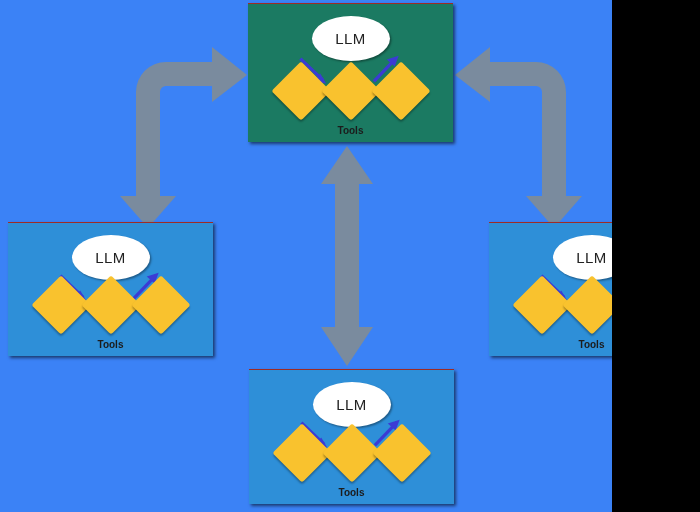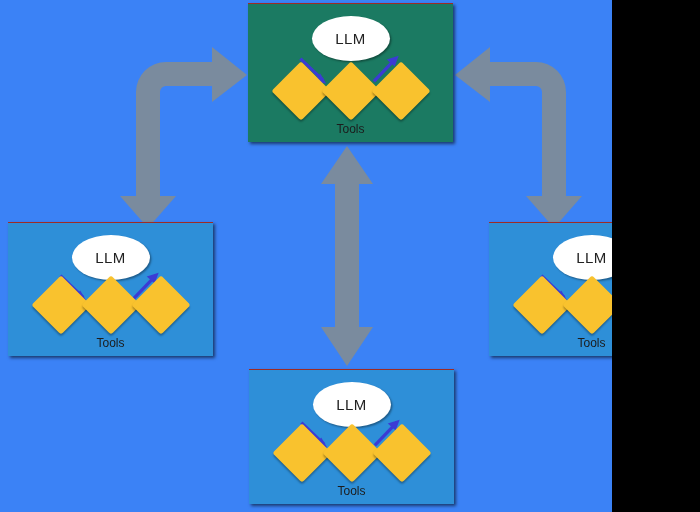--- a/index.html
+++ b/index.html
@@ -70,22 +70,23 @@
     border-radius: 3px;
     box-shadow: 1.5px 1.5px 2px rgba(0,0,0,0.3);
   }
 
   .tools-caption {
     position: absolute;
     left: 0;
     right: 0;
     bottom: 6px;
     text-align: center;
-    font-size: 12px;
+    font-size: 10px;
     color: #1c1c1c;
+    font-weight: bold;
   }
 
   
   .inner-arrows {
     position: absolute;
     left: 0; top: 0;
     width: 100%; height: 100%;
     pointer-events: none;
   }
 

